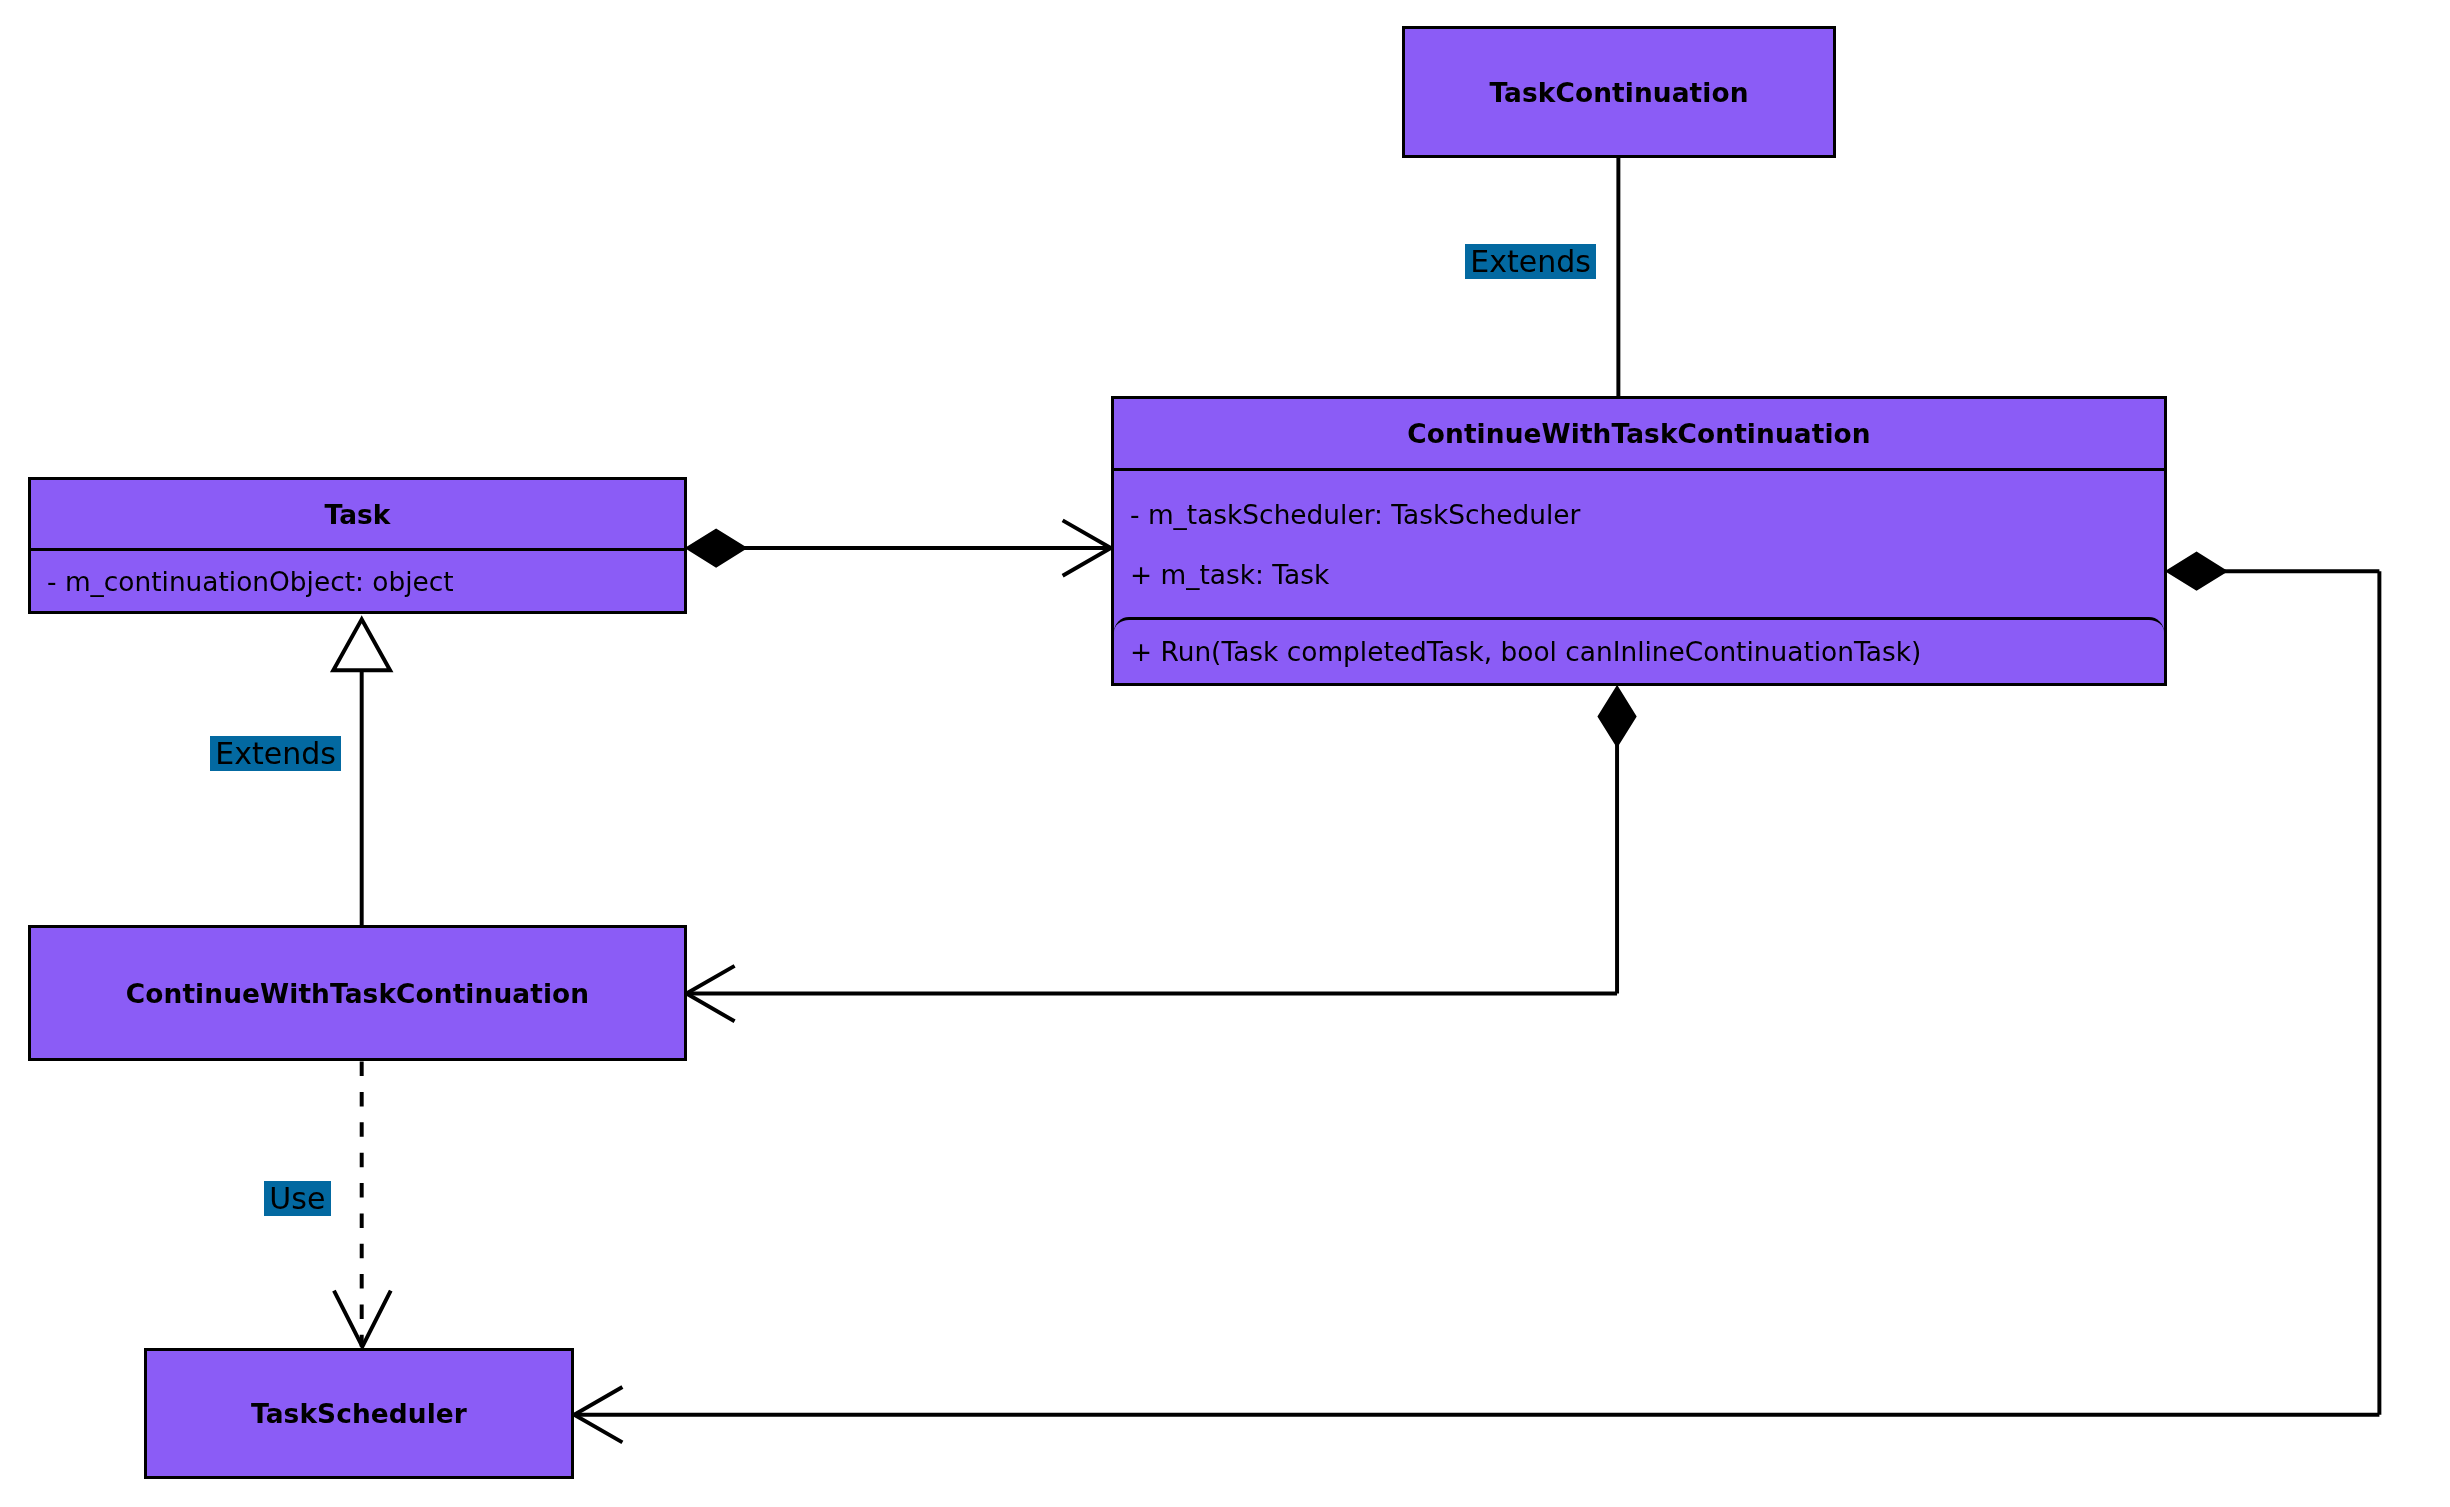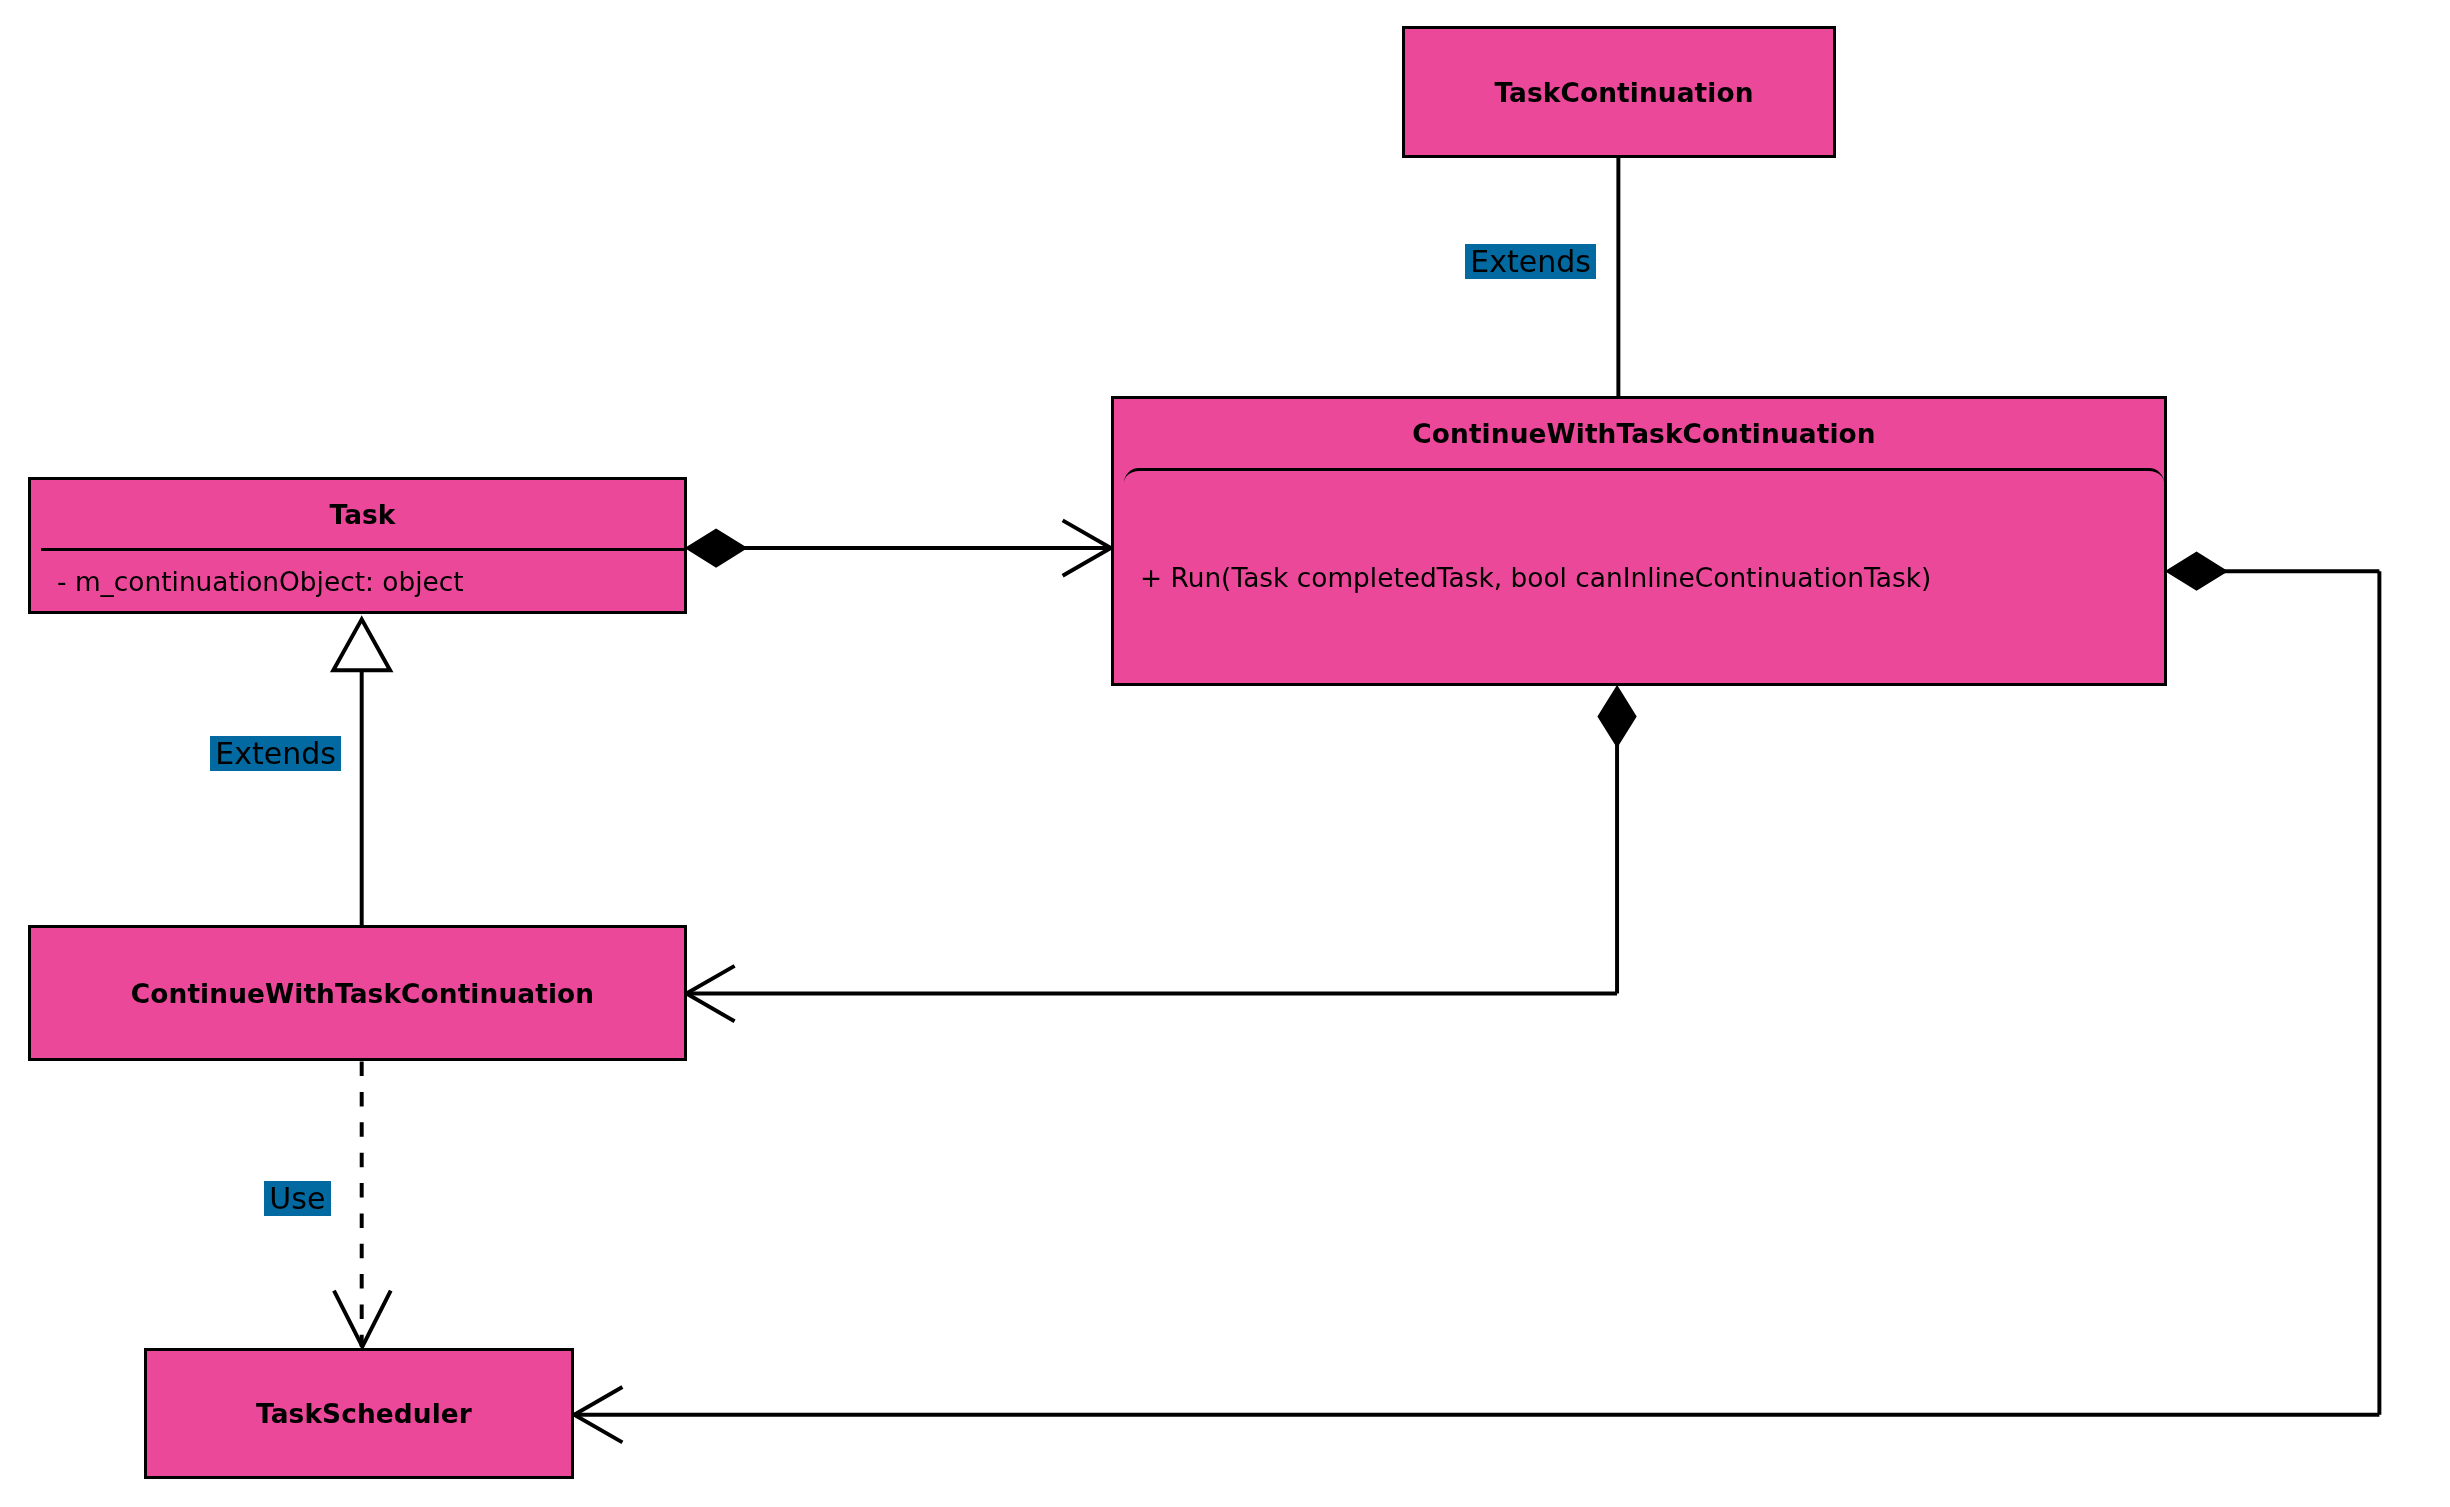--- a/index.html
+++ b/index.html
@@ -21,25 +21,24 @@
   #edge-layer {
     position: absolute;
     left: 0;
     top: 0;
     width: 2450px;
     height: 1508px;
   }
   .uml-class {
     position: absolute;
     box-sizing: border-box;
-    background: #ec4899;
+    background: #8b5cf6;
     border: 3.3px solid #000000;
     display: flex;
     flex-direction: column;
-    padding-left: 10px;
   }
   .compartment {
     box-sizing: border-box;
     display: flex;
     align-items: center;
     position: relative;
   }
   .compartment + .compartment {
     border-top: 3.3px solid #000000;
   }
@@ -136,20 +135,24 @@
   <div class="uml-class" style="left:1402px; top:26.4px; width:434px; height:132px;">
     <div class="compartment comp-header" style="flex:1 1 auto;">
       <span class="class-title">TaskContinuation</span>
     </div>
   </div>
 
   <div class="uml-class" style="left:1111px; top:396px; width:1056px; height:290px;">
     <div class="compartment comp-header" style="height:69px; flex:0 0 69px;">
       <span class="class-title">ContinueWithTaskContinuation</span>
     </div>
+    <div class="compartment comp-body" style="height:149px; flex:0 0 149px;">
+      <div class="member">- m_taskScheduler: TaskScheduler</div>
+      <div class="member">+ m_task: Task</div>
+    </div>
     <div class="compartment comp-body" style="flex:1 1 auto;border-radius:15px;">
       <div class="member">+ Run(Task completedTask, bool canInlineContinuationTask)</div>
     </div>
   </div>
 
   <div class="uml-class" style="left:28px; top:477px; width:659px; height:137px;">
     <div class="compartment comp-header" style="height:68px; flex:0 0 68px;border-radius:29px;">
       <span class="class-title">Task</span>
     </div>
     <div class="compartment comp-body" style="flex:1 1 auto;">

